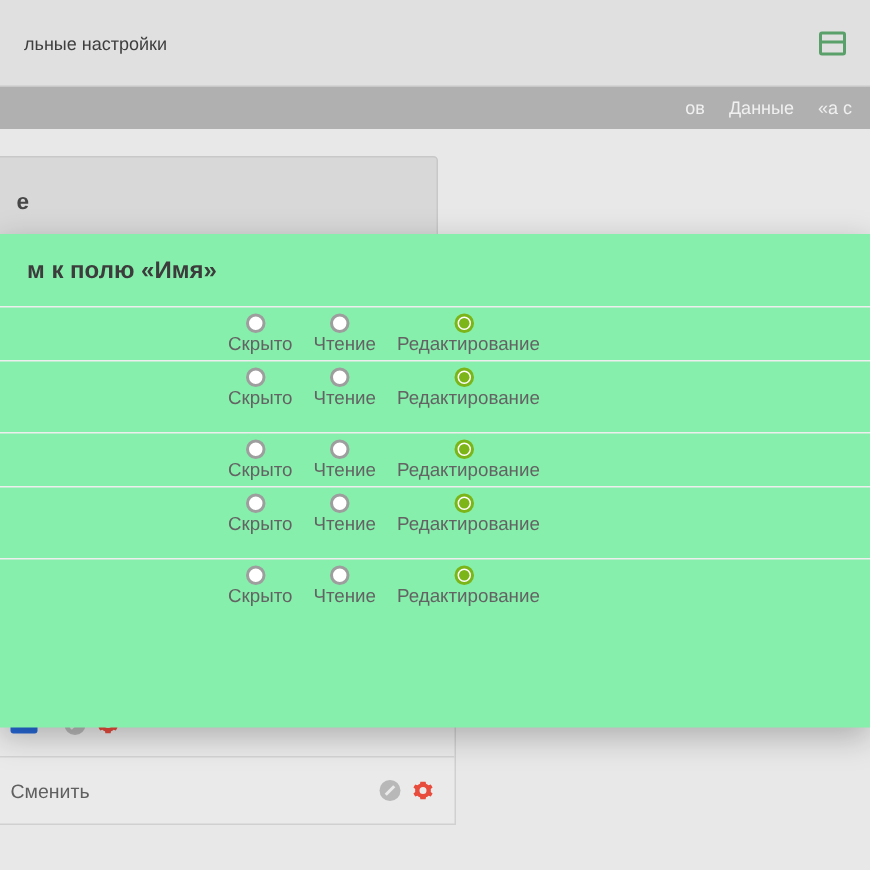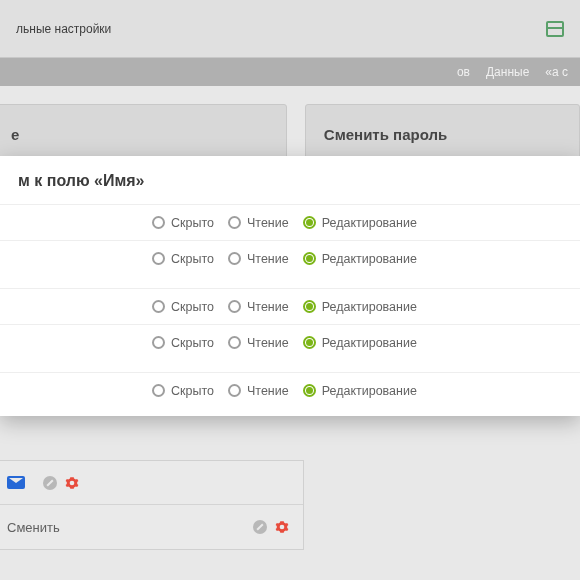--- a/index.html
+++ b/index.html
@@ -93,42 +93,42 @@
     content: ""; position: absolute; left: 6px; top: 3px; width: 2px; height: 8px; background: #eaeaea; transform: rotate(45deg);
   }
   .gear {
     width: 14px; height: 14px; color: #e84c3d; position: relative;
   }
   .gear svg { width: 14px; height: 14px; display: block; }
 
   .overlay {
     position: absolute;
     left: 0; right: 0; top: 156px;
-    height: 260px;
-    background: #ffffff;
+    height: 329px;
+    background: #86efac;
     box-shadow: 0 6px 20px rgba(0,0,0,0.25);
   }
   .overlay-title {
     padding: 16px 18px 14px 18px;
     font-size: 16px;
     font-weight: bold;
     color: #3c3c3c;
   }
   .rows { }
   .orow {
     height: 36px;
     border-top: 1px solid #eeeeee;
     display: flex;
     align-items: center;
     padding-left: 152px;
     font-size: 12.5px;
     color: #636363;
   }
   .orow.gap { margin-top: 12px; }
-  .opt { display: flex; align-items: center; margin-right: 14px; }
+  .opt { display: flex; align-items: center; margin-right: 14px; flex-direction: column; }
   .radio {
     width: 13px; height: 13px; border-radius: 50%;
     border: 2px solid #9e9e9e; margin-right: 6px;
     background: #fff;
     display: inline-flex; align-items: center; justify-content: center;
     flex-shrink: 0;
   }
   .radio.sel { border-color: #7cb518; }
   .radio.sel::after {
     content: ""; width: 7px; height: 7px; border-radius: 50%; background: #7cb518;
@@ -143,21 +143,20 @@
     <div class="header-title">льные настройки</div>
     <div class="header-icon"></div>
   </div>
   <div class="tabs">
     <span>ов</span>
     <span>Данные</span>
     <span>«а с</span>
   </div>
   <div class="panels">
     <div class="panel panel-left">е</div>
-    <div class="panel panel-right">Сменить пароль</div>
   </div>
   <div class="list">
     <div class="list-row">
       <span class="mail-icon"></span>
       <span class="circle-gray"></span>
       <span class="gear">
         <svg viewBox="0 0 24 24" fill="#e84c3d">
             <path d="M12 8a4 4 0 100 8 4 4 0 000-8zm9 4c0 .6-.05 1.2-.15 1.75l2.1 1.65-2 3.46-2.5-1a8.9 8.9 0 01-3 1.75L15 22h-6l-.45-2.4a8.9 8.9 0 01-3-1.74l-2.5 1-2-3.46 2.1-1.65A9.3 9.3 0 013 12c0-.6.05-1.2.15-1.75L1.05 8.6l2-3.46 2.5 1a8.9 8.9 0 013-1.75L9 2h6l.45 2.4a8.9 8.9 0 013 1.74l2.5-1 2 3.46-2.1 1.65c.1.55.15 1.15.15 1.75z"></path>
           </svg>
       </span>

